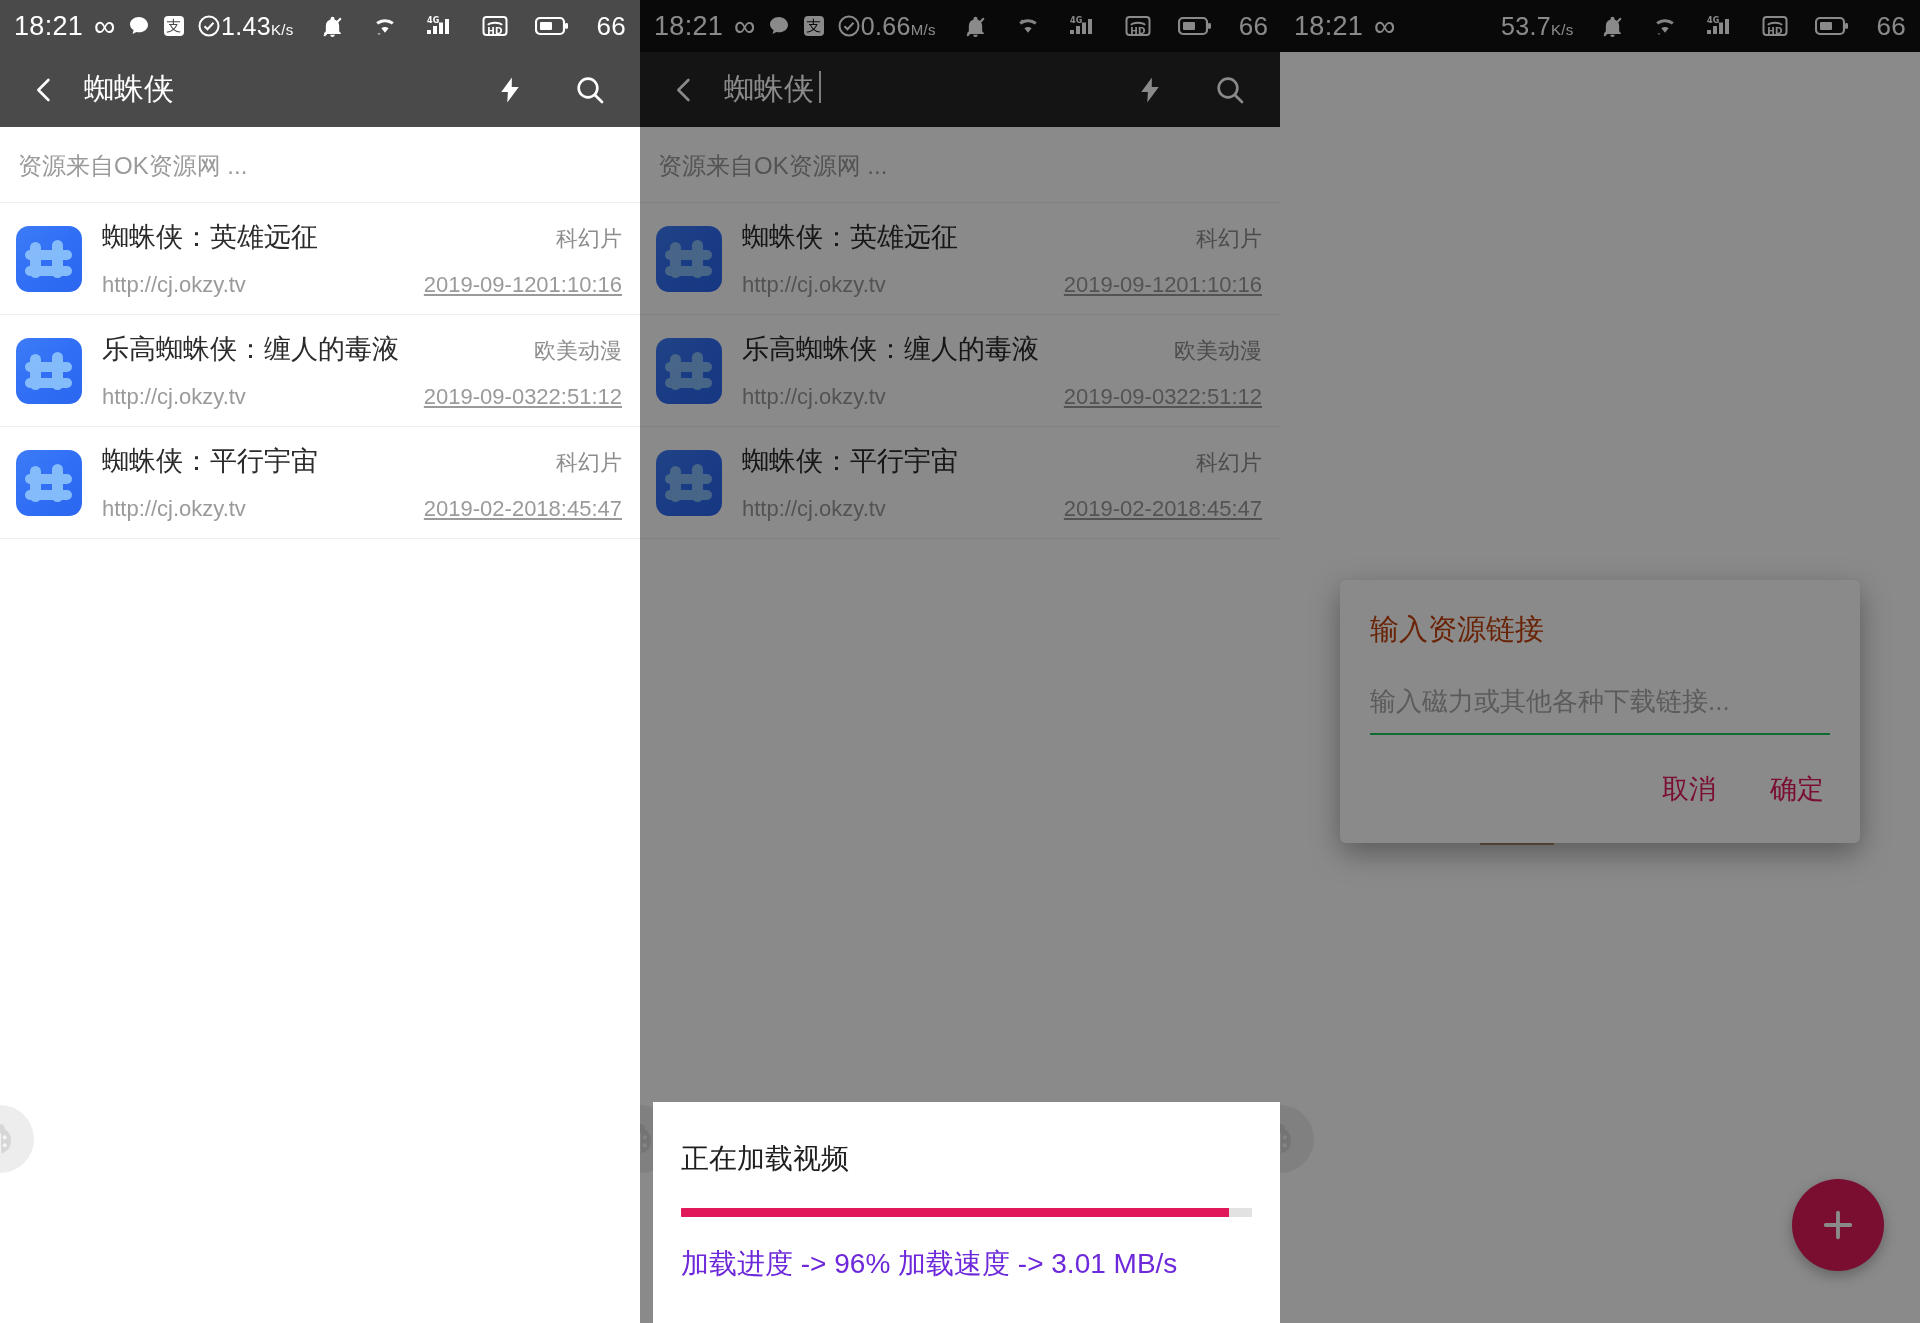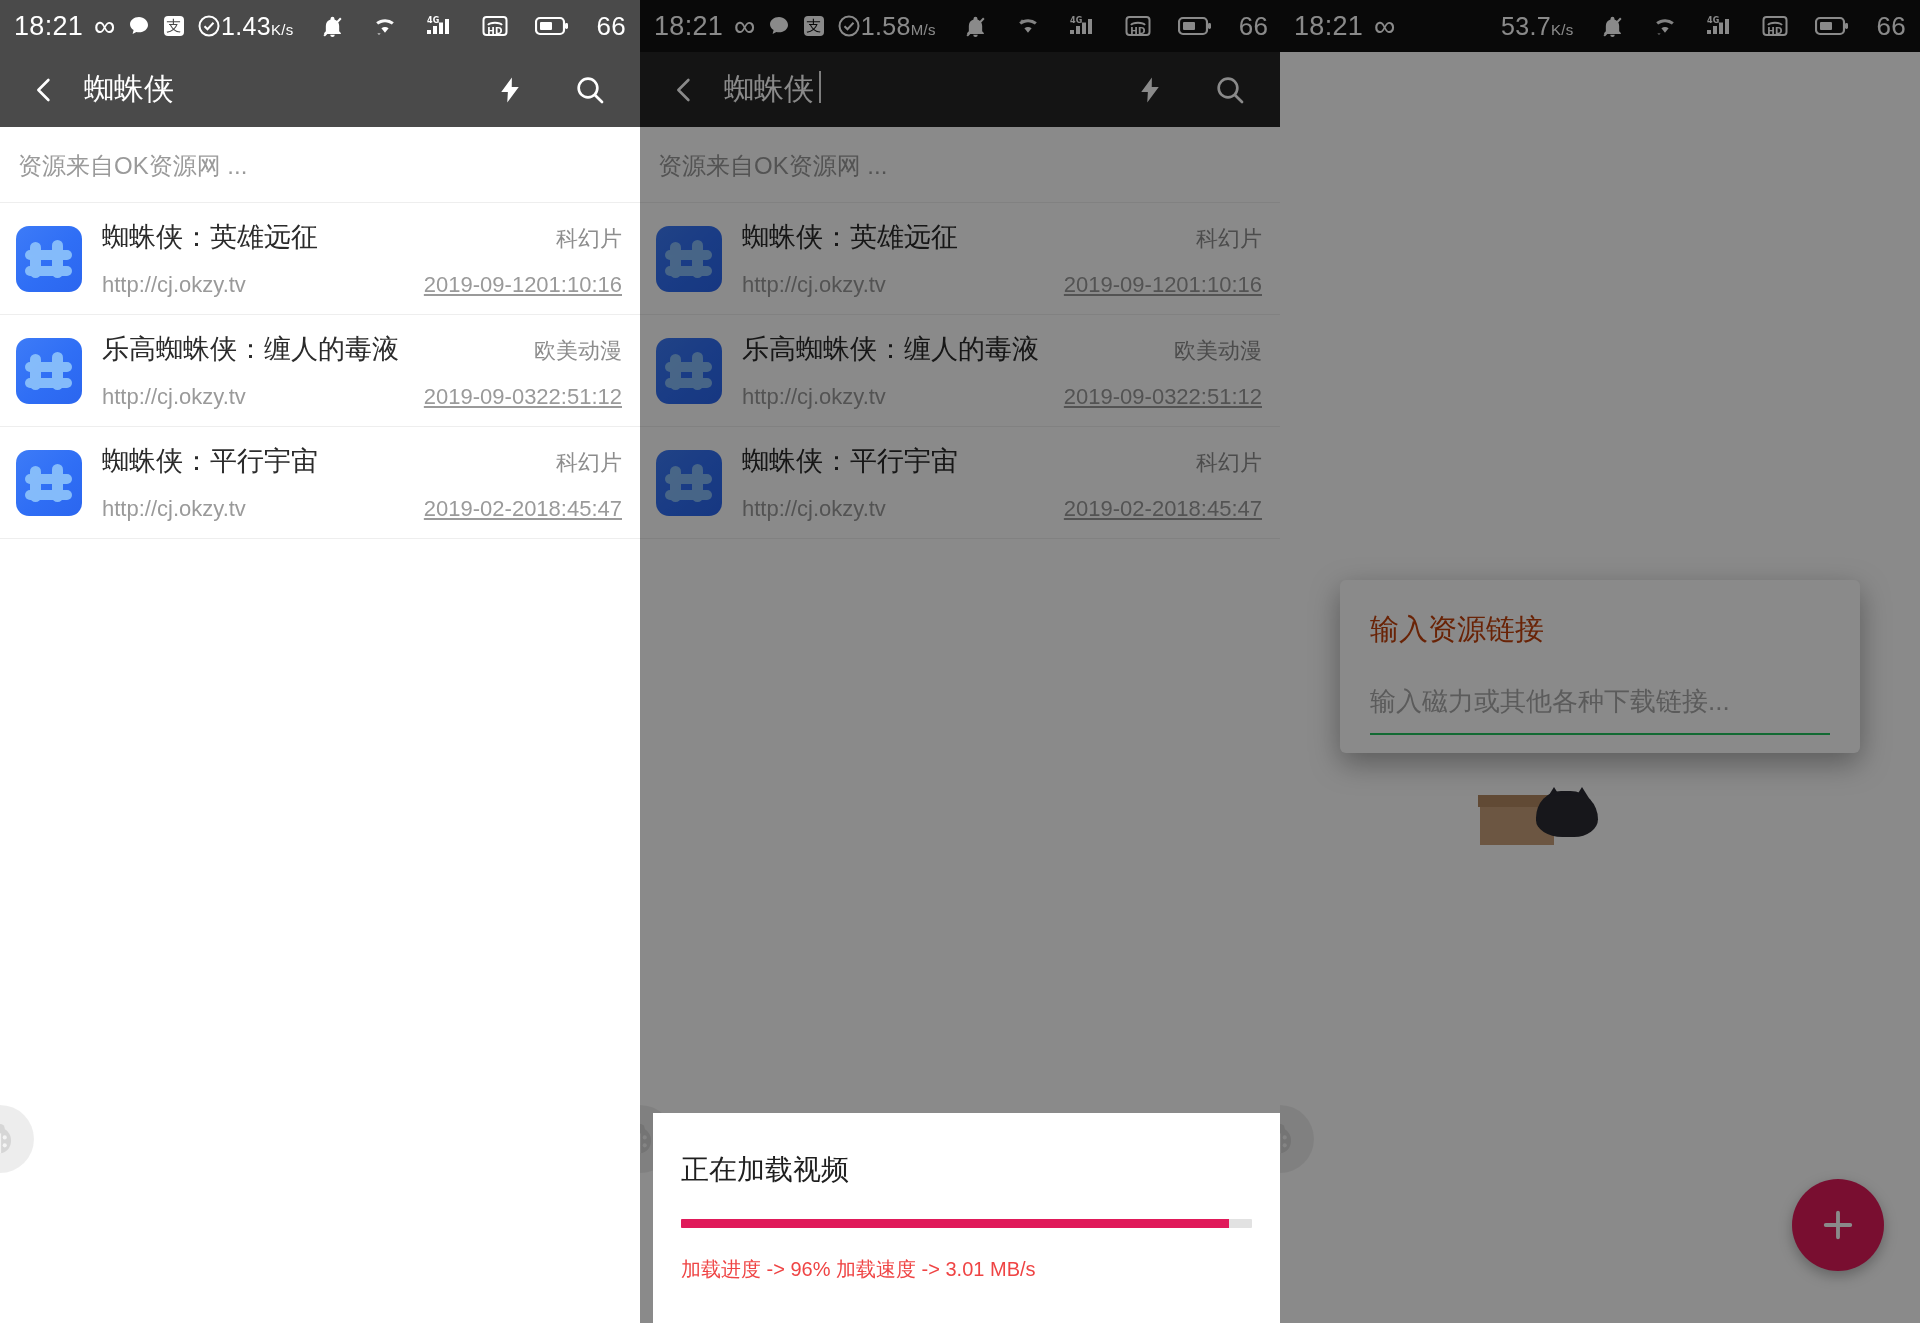--- a/index.html
+++ b/index.html
@@ -162,21 +162,21 @@
   }
   .load-title { font-size: 28px; color:#1f1f1f; }
   .load-bar {
     margin-top: 30px;
     height: 9px;
     background: #e2e2e2;
     border-radius: 1px;
     overflow:hidden;
   }
   .load-bar-fill { height:100%; background:#e01a5a; }
-  .load-meta { margin-top: 28px; font-size: 20px; color:#ef4444; }
+  .load-meta { margin-top: 28px; font-size: 28px; color:#6d28d9; }
 
   
   .p3-body { position:absolute; inset:75px 0 0 0; background:#ffffff; }
   .p3-art {
     position:absolute;
     left: 200px;
     top: 710px;
     width: 130px; height: 60px;
   }
   .p3-art .box { position:absolute; left:0; top:18px; width:74px; height:42px; background:#c8a07a; }
@@ -423,21 +423,21 @@
         </span>
         <span class="sb-ico">
           <svg width="24" height="24" viewBox="0 0 24 24">
               <circle cx="12" cy="12" r="9.5" fill="none" stroke="#fff" stroke-width="2"></circle>
               <path d="M7.5 12.2l3 3 6-6.4" fill="none" stroke="#fff" stroke-width="2"></path>
             </svg>
         </span>
       </div>
       <div class="sb-right">
         <span class="sb-speed">
-            <span>1.58</span>
+            <span>0.66</span>
             <sup><span>M</span>/<span>s</span></sup>
           </span>
         <span class="sb-ico">
           <svg width="25" height="25" viewBox="0 0 24 24">
               <path fill="#fff" d="M12 22a2.2 2.2 0 0 0 2.2-2.1H9.8A2.2 2.2 0 0 0 12 22zm6.4-5.5v-5c0-3-1.7-5.6-4.5-6.3v-.7a1.9 1.9 0 1 0-3.8 0v.7c-2.8.7-4.5 3.2-4.5 6.3v5L4 18.3v1h16v-1z"></path>
               <path stroke="#fff" stroke-width="2" d="M4 21L20 4"></path>
             </svg>
         </span>
         <span class="sb-ico">
           <svg width="26" height="24" viewBox="0 0 26 24">
@@ -672,16 +672,20 @@
       <svg width="42" height="42" viewBox="0 0 24 24">
           <path d="M12 5v14M5 12h14" stroke="#fff" stroke-width="2.2" stroke-linecap="round"></path>
         </svg>
     </div>
 
     <div class="dim"></div>
 
     <div class="dialog" style="left:60px; top:580px;">
       <div class="dlg-title">输入资源链接</div>
       <div class="dlg-input">输入磁力或其他各种下载链接...</div>
+      <div class="dlg-actions">
+        <div class="dlg-btn">取消</div>
+        <div class="dlg-btn">确定</div>
+      </div>
     </div>
   </div>
 
 </div>
 
 </body></html>

